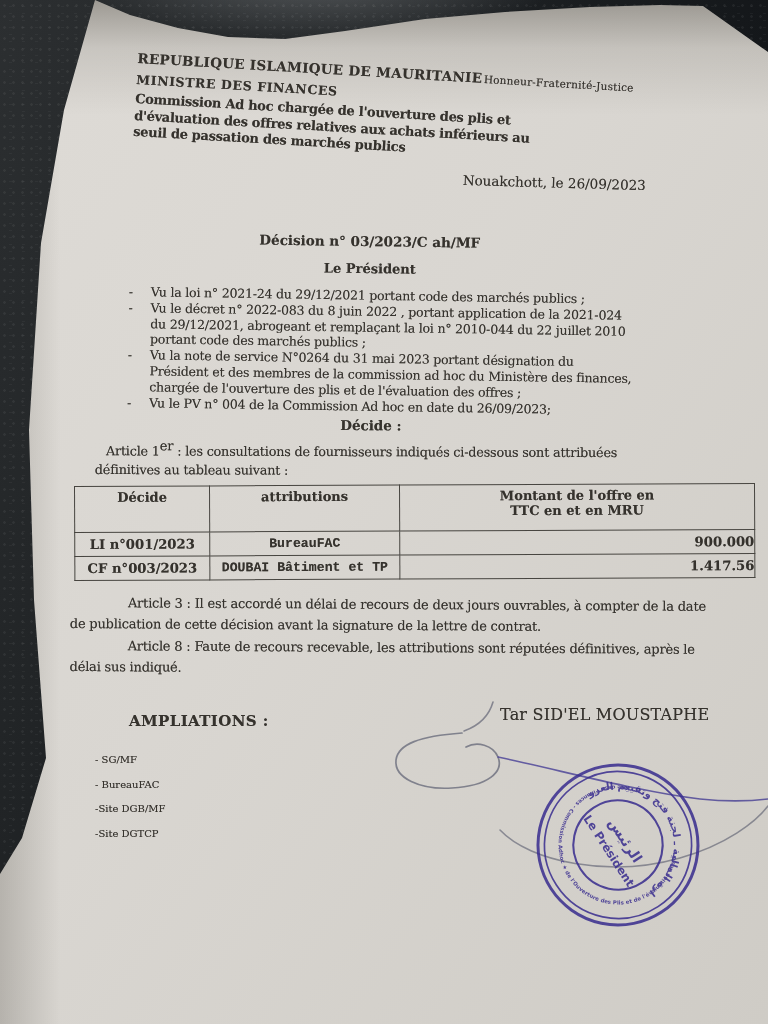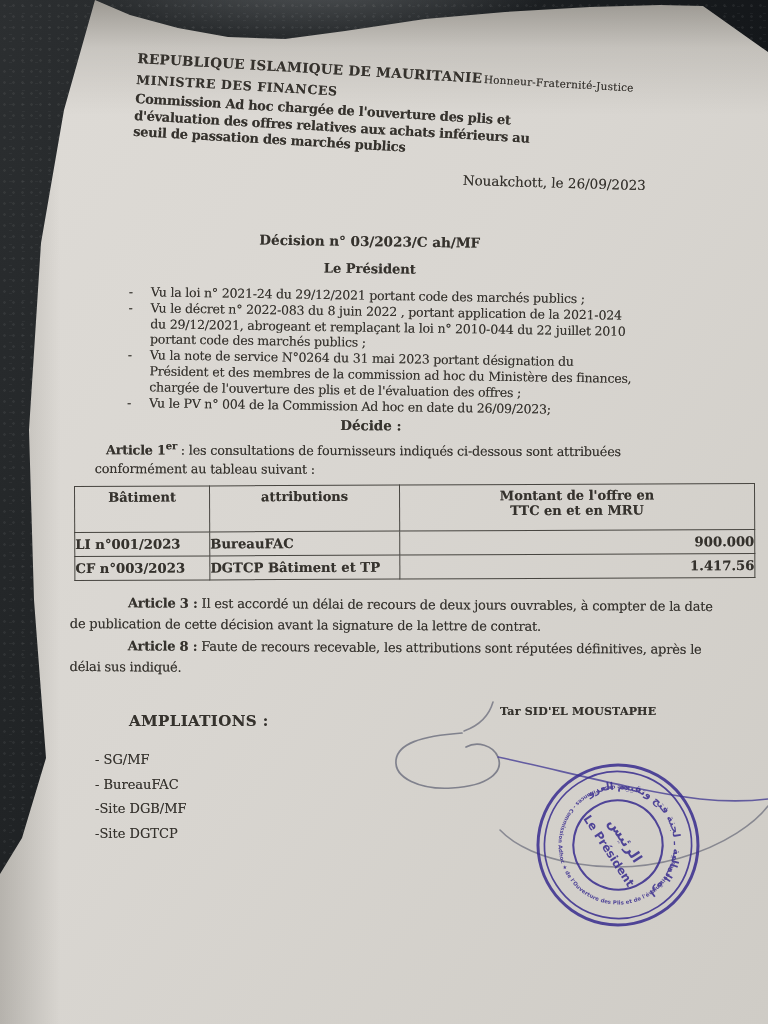--- a/index.html
+++ b/index.html
@@ -29,21 +29,21 @@
       768px 1024px,0px 1024px,0px 874px,22px 838px,46px 758px,34px 600px,
       29px 430px,41px 243px,64px 110px);
     background:
       linear-gradient(to bottom, rgba(92,88,80,.50) 0px, rgba(92,88,80,.16) 48px, rgba(92,88,80,0) 115px),
       linear-gradient(to right, rgba(90,86,78,.28) 0px, rgba(90,86,78,0) 60px),
       linear-gradient(125deg, #dedbd6 0%, #d9d6d1 45%, #cfccc6 100%);
     filter:drop-shadow(0 3px 10px rgba(0,0,0,.55));
   }
   .content{position:absolute;inset:0;z-index:2;color:#35322d;}
   .content *{text-shadow:0 0 .5px rgba(45,42,38,.5);}
-  .b{font-weight:bold;}
+  .b{font-weight:normal;}
   .blk{position:absolute;transform-origin:0 0;}
 
   .header-block{left:138px;top:50px;width:497px;transform:rotate(3.3deg);}
   .hdr-line1{display:flex;justify-content:space-between;align-items:flex-start;}
   .republic{font-weight:bold;font-size:13.5px;letter-spacing:.3px;}
   .motto{font-size:10.5px;padding-top:3px;letter-spacing:.2px;}
   .ministry{font-weight:bold;font-size:12.5px;letter-spacing:.6px;margin-top:6px;}
   .commission{margin-top:4px;font-weight:bold;font-size:13px;line-height:16.5px;letter-spacing:-.3px;}
 
   .place-date{left:463px;top:172px;font-size:13.5px;transform:rotate(1.6deg);}
@@ -52,39 +52,39 @@
   .title-president{left:0;top:256px;width:740px;text-align:center;font-weight:bold;font-size:13px;transform:rotate(.8deg);}
 
   .considerations{left:129px;top:284px;width:508px;font-size:12.5px;line-height:15.8px;letter-spacing:-.2px;transform:rotate(.9deg);}
   .vu-item{display:flex;}
   .vu-dash{width:22px;flex:0 0 22px;}
   .vu-text{flex:1;}
 
   .decide{left:0;top:414px;width:742px;text-align:center;font-weight:bold;font-size:13.5px;transform:rotate(.5deg);}
 
   .article1{left:95px;top:437px;width:562px;font-size:12.8px;line-height:18.5px;text-indent:11px;letter-spacing:-.2px;transform:rotate(.2deg);}
-  .sup{vertical-align:super;font-size:10px;}
+  .sup{vertical-align:super;font-size:13px;}
 
   .table-wrap{left:74px;top:486px;width:681px;transform:rotate(-.25deg);}
   table.doc{border-collapse:collapse;width:100%;table-layout:fixed;}
   table.doc th, table.doc td{border:1.4px solid #474540;padding:0;}
   table.doc th{vertical-align:top;padding-top:3px;height:42px;font-size:13px;font-weight:bold;}
   .c1{width:135px;} .c2{width:190px;} .c3{width:auto;}
   td.cell{height:23px;font-size:13.2px;font-weight:bold;}
-  .cell-lib{text-align:left;}
-  .cell-attr{text-align:left;padding-left:12px;}
+  .cell-lib{text-align:center;}
+  .cell-attr{text-align:center;padding-left:12px;font-family:Liberation Mono, monospace;}
   .cell-num{text-align:right;padding-right:48px;}
 
   .articles23{left:70px;top:592px;width:650px;font-size:13px;line-height:21.4px;letter-spacing:-.2px;transform:rotate(.35deg);}
   .articles23 p{margin:0;text-indent:58px;}
 
   .amp-title{left:129px;top:712px;font-weight:bold;font-size:15px;letter-spacing:.4px;}
-  .amp-list{left:95px;top:748px;font-size:13px;line-height:24.6px;}
-
-  .sig-name{left:500px;top:705px;font-weight:bold;font-size:11px;letter-spacing:.2px;}
+  .amp-list{left:95px;top:748px;font-size:10px;line-height:24.6px;}
+
+  .sig-name{left:500px;top:705px;font-weight:normal;font-size:16px;letter-spacing:.2px;}
 
   svg.overlay{position:absolute;left:0;top:0;z-index:5;pointer-events:none;mix-blend-mode:multiply;}
   .stamp-text{font-family:"DejaVu Sans", sans-serif;}
 </style>
 </head>
 <body>
 
 <div class="bg"></div>
 
 <div class="paper">
@@ -123,47 +123,47 @@
       </div>
       <div class="vu-item">
         <span class="vu-dash">-</span>
         <span class="vu-text">Vu le PV n° 004 de la Commission  Ad hoc  en date du 26/09/2023;</span>
       </div>
     </div>
 
     <div class="blk decide">Décide :</div>
 
     <div class="blk article1">
-      <span class="b">Article 1</span><span class="b sup">er</span><span class="b"></span><span> : les consultations de fournisseurs indiqués ci-dessous sont attribuées conformément au tableau suivant :</span>
+      <span class="b">Article 1</span><span class="b sup">er</span><span class="b"></span><span> : les consultations de fournisseurs indiqués ci-dessous sont attribuées définitives au tableau suivant :</span>
     </div>
 
     <div class="blk table-wrap">
       <table class="doc">
         <colgroup>
             <col class="c1">
             <col class="c2">
             <col class="c3">
           </colgroup>
         <tbody>
             <tr>
-          <th>Bâtiment</th>
+          <th>Décide</th>
           <th>attributions</th>
           <th>
             <div>Montant de l'offre  en</div>
             <div>TTC en et en MRU</div>
           </th>
         </tr>
         <tr>
           <td class="cell cell-lib">LI n°001/2023</td>
           <td class="cell cell-attr">BureauFAC</td>
           <td class="cell cell-num">900.000</td>
         </tr>
         <tr>
           <td class="cell cell-lib">CF n°003/2023</td>
-          <td class="cell cell-attr">DGTCP Bâtiment et TP</td>
+          <td class="cell cell-attr">DOUBAI Bâtiment et TP</td>
           <td class="cell cell-num">1.417.56</td>
         </tr>
       </tbody>
         </table>
     </div>
 
     <div class="blk articles23">
       <p><span class="b">Article 3 :</span><span> Il est accordé un délai de recours de deux jours ouvrables, à compter de la date de publication de cette décision avant la signature de la lettre de contrat.</span></p>
       <p><span class="b">Article 8 :</span><span> Faute de recours recevable, les attributions sont réputées définitives, après le délai sus indiqué.</span></p>
     </div>

